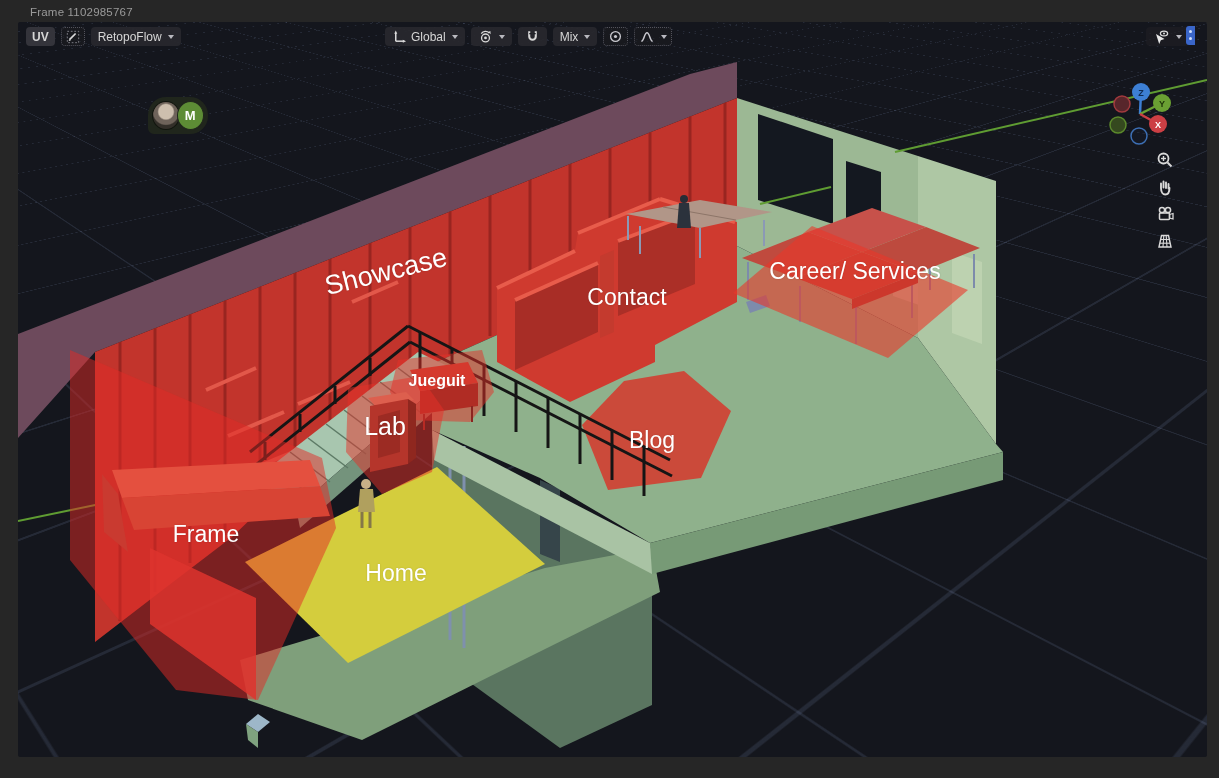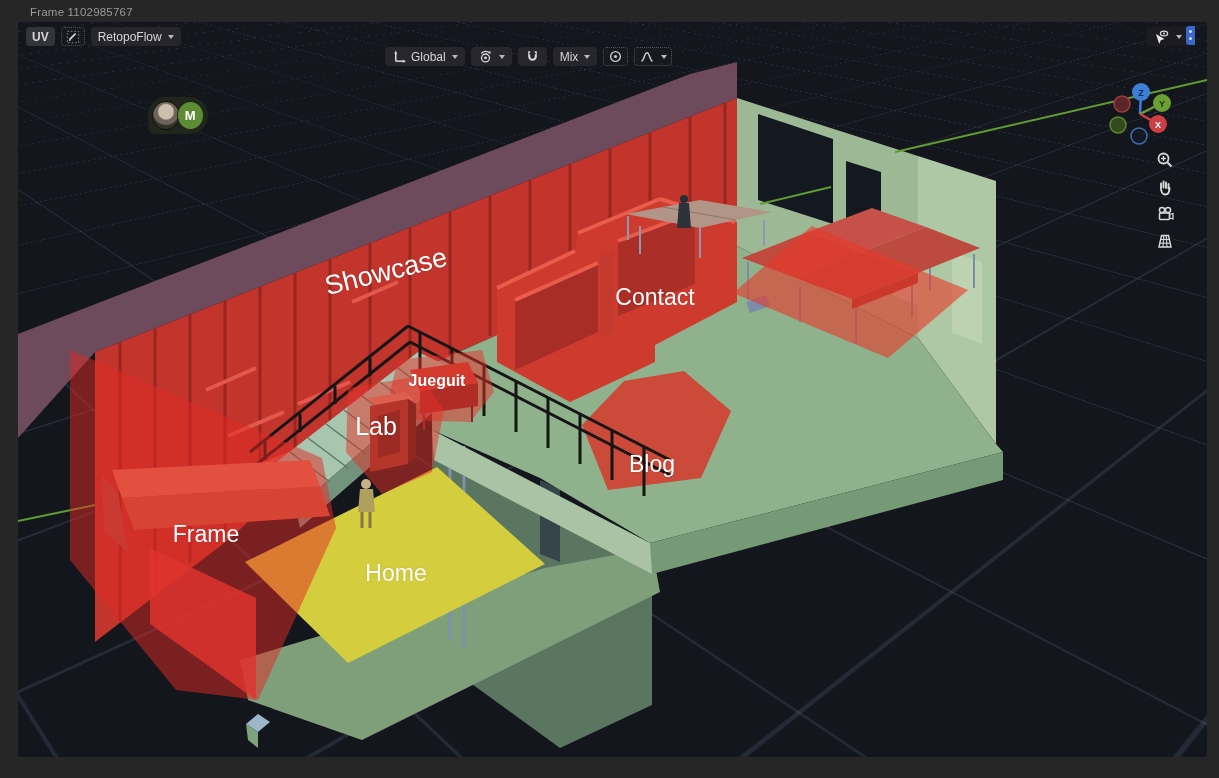--- a/index.html
+++ b/index.html
@@ -17,21 +17,21 @@
     background-image:
       repeating-linear-gradient(0deg, rgba(132,152,196,.15) 0 2.5px, transparent 2.5px 170px),
       repeating-linear-gradient(90deg, rgba(132,152,196,.15) 0 2.5px, transparent 2.5px 170px);
     transform:perspective(1100px) rotateX(64deg) rotateZ(47deg); }
   .scene-svg { position:absolute; left:0; top:0; pointer-events:none; }
 
   
   .toolbar { position:absolute; left:0; top:5px; width:100%; height:20px; font-size:12px;
              color:#d6d6d6; }
   .tgroup { position:absolute; display:flex; align-items:center; gap:6px; height:19px; }
-  .tg-left { left:8px; } .tg-center { left:367px;margin-top:20px; } 
+  .tg-left { left:8px; } .tg-center { left:367px; } 
   .chip { display:flex; align-items:center; gap:4px; height:19px; padding:0 7px;
           background:rgba(40,40,46,.92); border-radius:4px; }
   .chip.uv { background:#34343b; font-weight:bold; padding:0 6px; }
   .chip.dotted { background:rgba(28,28,32,.5); border:1px dotted #53535c; padding:0 4px; }
   .chevron { width:0; height:0; border-left:3.5px solid transparent; border-right:3.5px solid transparent;
              border-top:4px solid #b9b9bf; margin-left:2px; }
   .icon16 { display:block; }
   .blue-sliver { position:absolute; left:1168px; top:-1px; width:9px; height:19px;
                  background:#3a66c9; border-radius:3px 0 0 3px; }
   .blue-sliver i { display:block; width:3px; height:3px; background:#cfe0ff; border-radius:50%;
@@ -45,24 +45,24 @@
     background:radial-gradient(circle at 50% 36%, #cdbfae 0 33%, #6e635a 40% 58%, #332f29 64%);
     border:1px solid #11150e; }
   .avatar-m { width:29px; height:29px; border-radius:50%; background:#5d8c35; color:#fff;
               font-size:13px; font-weight:bold; display:flex; align-items:center;
               justify-content:center; margin-left:-3px; border:1px solid #20261c; }
 
   
   .slabel { position:absolute; transform:translate(-50%,-50%); color:#fff; white-space:nowrap;
             font-size:23px; text-shadow:0 0 2px rgba(0,0,0,.15); }
   .sl-showcase { left:368px; top:250px; transform:translate(-50%,-50%) rotate(-14deg); font-size:27px; }
-  .sl-contact  { left:609px; top:275px;margin-left:28px; }
+  .sl-contact  { left:609px; top:275px; }
   .sl-career   { left:837px; top:249px; }
-  .sl-blog     { left:634px; top:442px; }
-  .sl-lab      { left:358px; top:404px; font-size:25px; }
+  .sl-blog     { left:634px; top:418px; }
+  .sl-lab      { left:367px; top:404px; font-size:25px; }
   .sl-jueguit  { left:419px; top:359px; font-size:16px; font-weight:bold; }
   .sl-about    { left:188px; top:512px; }
   .sl-home     { left:378px; top:551px; }
 
   
   .axis-gizmo { position:absolute; left:1085px; top:55px; }
   .navcol { position:absolute; left:1138px; }
   .nav-zoom { top:129px; } .nav-hand { top:156px; } .nav-cam { top:183px; } .nav-grid { top:210px; }
 </style>
 </head>
@@ -257,20 +257,21 @@
     <g>
       <circle cx="366" cy="484" r="5" fill="#c9b188"></circle>
       <polygon points="360,489 373,489 375,512 358,512" fill="#b0a05e"></polygon>
       <line x1="362" y1="512" x2="362" y2="528" stroke="#857748" stroke-width="3"></line>
       <line x1="370" y1="512" x2="370" y2="528" stroke="#857748" stroke-width="3"></line>
     </g>
   </svg>
 
   <div class="slabel sl-showcase">Showcase</div>
   <div class="slabel sl-contact">Contact</div>
+  <div class="slabel sl-career">Career/ Services</div>
   <div class="slabel sl-blog">Blog</div>
   <div class="slabel sl-lab">Lab</div>
   <div class="slabel sl-jueguit">Jueguit</div>
   <div class="slabel sl-about">Frame</div>
   <div class="slabel sl-home">Home</div>
 
   <div class="avatar-pill">
     <div class="avatar-photo"></div>
     <div class="avatar-m">M</div>
   </div>

